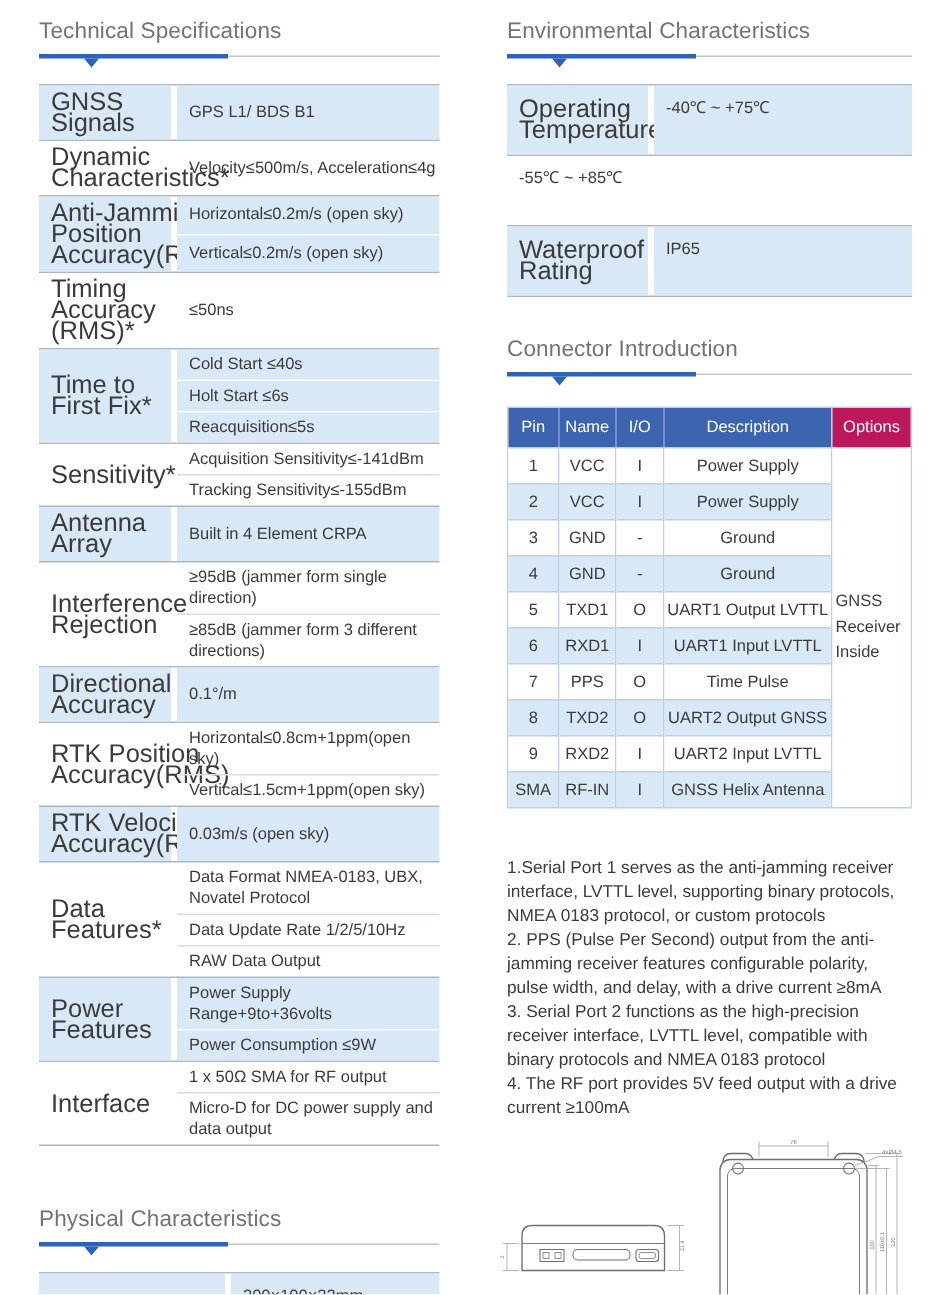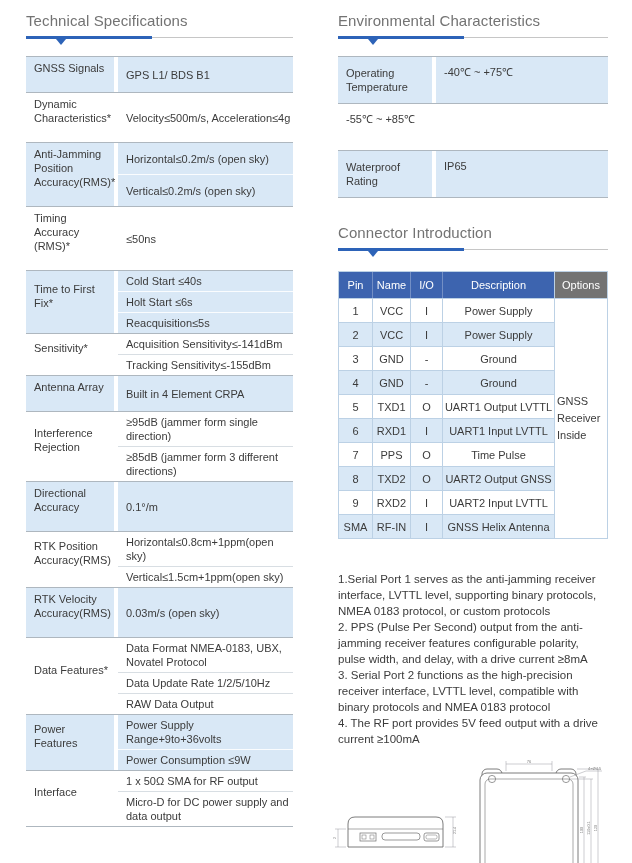--- a/index.html
+++ b/index.html
@@ -11,21 +11,21 @@
   .sec-title { font-size:15px; font-weight:normal; color:#737373; letter-spacing:0.1px; }
   .sec-rule { position:relative; height:10px; margin-top:7px; }
   .sec-rule .gray { position:absolute; top:1px; left:0; right:0; height:1px; background:#c6c6c6; }
   .sec-rule .blue { position:absolute; top:0; left:0; width:126px; height:3px; background:#2d63b8; }
   .sec-rule .tri  { position:absolute; top:3px; left:30px; width:0; height:0;
                     border-left:5px solid transparent; border-right:5px solid transparent; border-top:6px solid #2d63b8; }
 
   
   .spec-table { margin-top:10px; border-top:1px solid #aeb7bf; }
   .srow { display:flex; border-bottom:1px solid #aeb7bf; align-items:stretch; }
-  .slabel { width:88px; flex:none; margin-right:4px; padding:4px 3px 17px 8px; font-size:11px; line-height:14px;
+  .slabel { width:88px; flex:none; margin-right:4px; padding:4px 3px 4px 8px; font-size:17px; line-height:14px;
             display:flex; align-items:center; }
   .svals { flex:1; display:flex; flex-direction:column; }
   .sval { flex:1; padding:3px 2px 3px 8px; font-size:11px; line-height:14px; display:flex; align-items:center; }
   .sval + .sval { border-top:1px solid #d8dee3; }
   .srow.shaded .slabel, .srow.shaded .svals { background:#d9e8f6; }
   .srow.shaded .sval + .sval { border-top-color:rgba(255,255,255,0.85); }
 
   
   .env-table .slabel { width:94px; }
   .phy-table .slabel { width:124px; }
@@ -38,21 +38,21 @@
   .ctable { margin-top:13px; display:flex; border:1px solid #bcd1e5; }
   .cmain { flex:1; display:grid; grid-template-columns:34px 38px 32px 1fr; }
   .cmain .hcell { background:#3d64af; color:#fff; height:26px; font-size:11px;
                   display:flex; align-items:center; justify-content:center; border-right:1px solid rgba(255,255,255,0.28); }
   .cmain .cell { height:24px; font-size:11px; color:#3b3b3b; background:#fff;
                  display:flex; align-items:center; justify-content:center;
                  border-right:1px solid #bcd1e5; border-top:1px solid #bcd1e5; }
   .cmain .cell.c4, .cmain .hcell.c4 { border-right:none; }
   .cmain .cell.alt { background:#d9e8f6; }
   .copt { width:53px; flex:none; display:flex; flex-direction:column; border-left:1px solid #bcd1e5; }
-  .copt-head { background:#737373; color:#fff; height:26px; font-size:11px; display:flex; align-items:center; justify-content:center; }
+  .copt-head { background:#be185d; color:#fff; height:26px; font-size:11px; display:flex; align-items:center; justify-content:center; }
   .copt-body { flex:1; display:flex; align-items:center; justify-content:center; text-align:left;
                font-size:11px; line-height:17px; padding:2px; background:#fff; border-top:1px solid #bcd1e5; }
 
   .notes { margin-top:32px; font-size:11.5px; line-height:16px; color:#3b3b3b; }
 
   .drawing { margin-top:8px; margin-left:-8px; }
 
   svg text { font-family:"Liberation Sans", sans-serif; }
 </style>
 </head>

